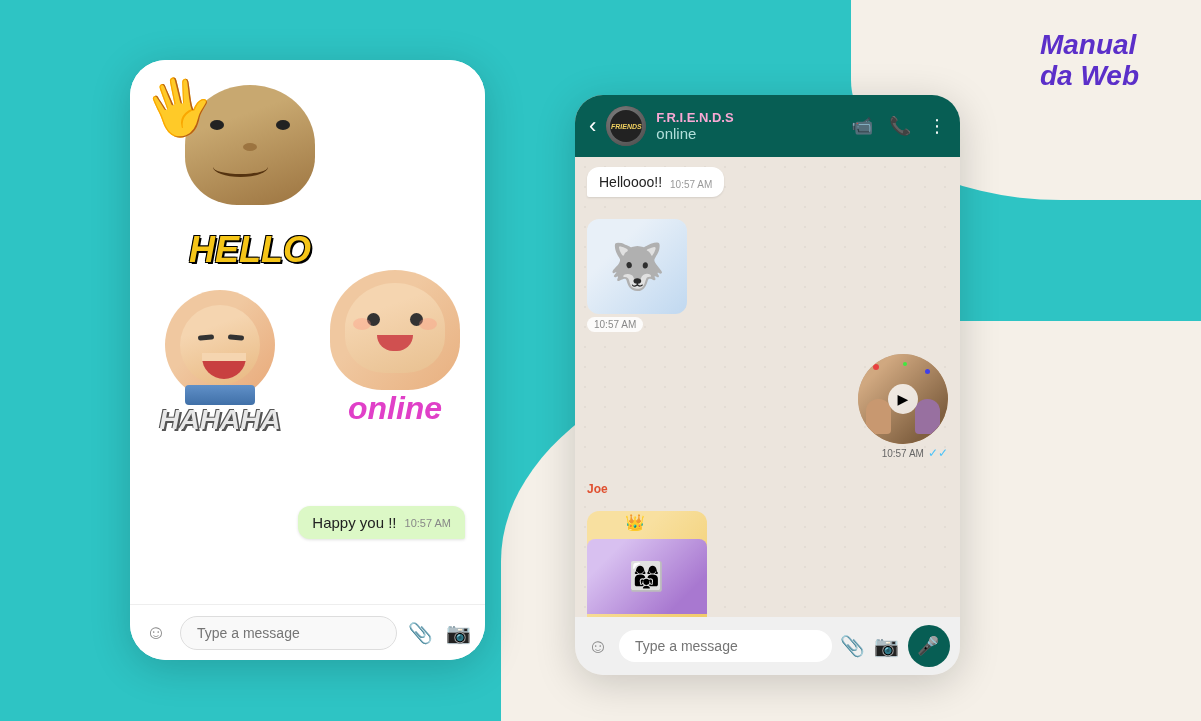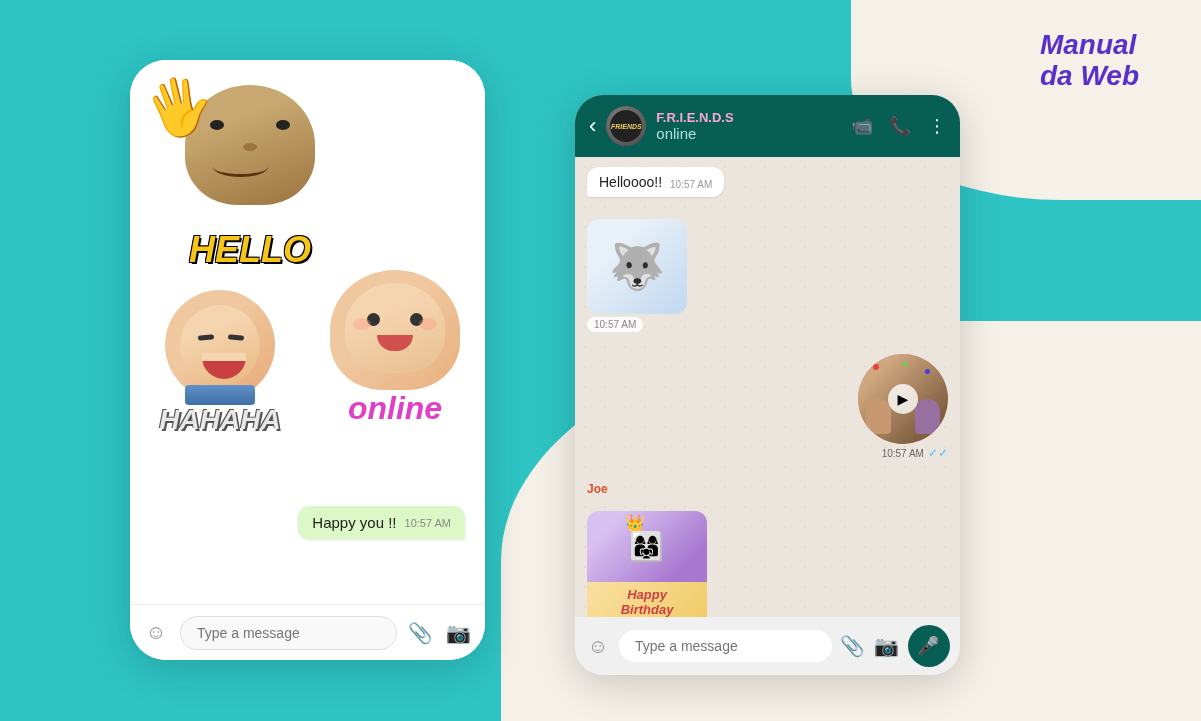--- a/index.html
+++ b/index.html
@@ -588,25 +588,20 @@
       <div class="msg-incoming">
         <div class="sender-label">Joe</div>
         <div style="display:flex;gap:6px;align-items:flex-end;">
 
           <div class="birthday-sticker">
 
             <div style="width:100%;height:75px;background:linear-gradient(135deg,#d8c0f0 20%,#a878d0 80%);display:flex;align-items:center;justify-content:center;font-size:28px;border-radius:8px 8px 0 0;">👩‍👩‍👧</div>
 
             <div style="position:absolute;top:2px;left:38px;font-size:16px;">👑</div>
 
-            <div style="padding:5px;text-align:center;">
-              <div class="hb-text">Happy</div>
-              <div class="hb-text">Birthday</div>
-              <div class="heart-text">❤️</div>
-            </div>
           </div>
         </div>
       </div>
 
     </div>
 
     <div class="right-input-bar">
       <div class="icon-btn">☺</div>
       <input type="text" placeholder="Type a message" style="">
       <div class="icon-btn">📎</div>

